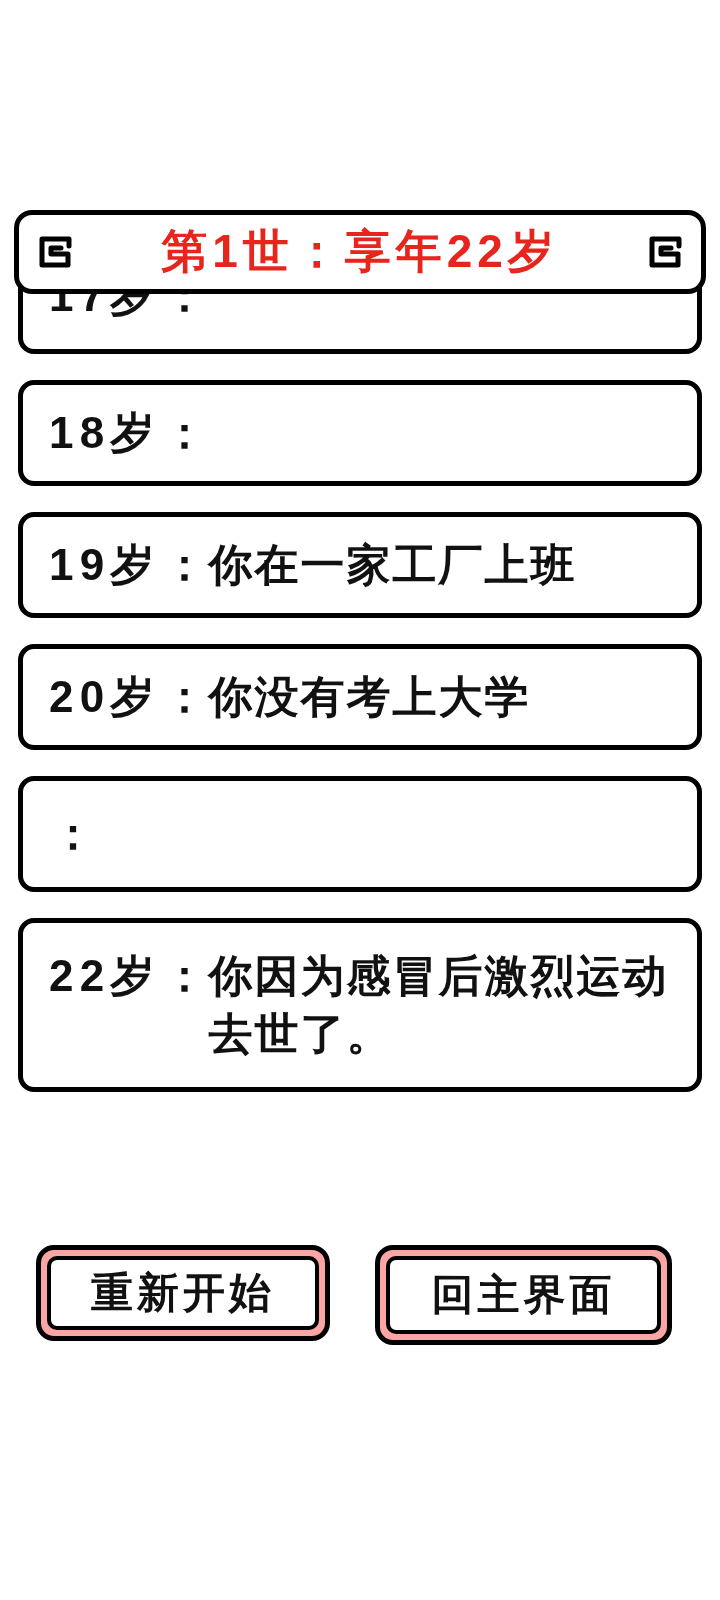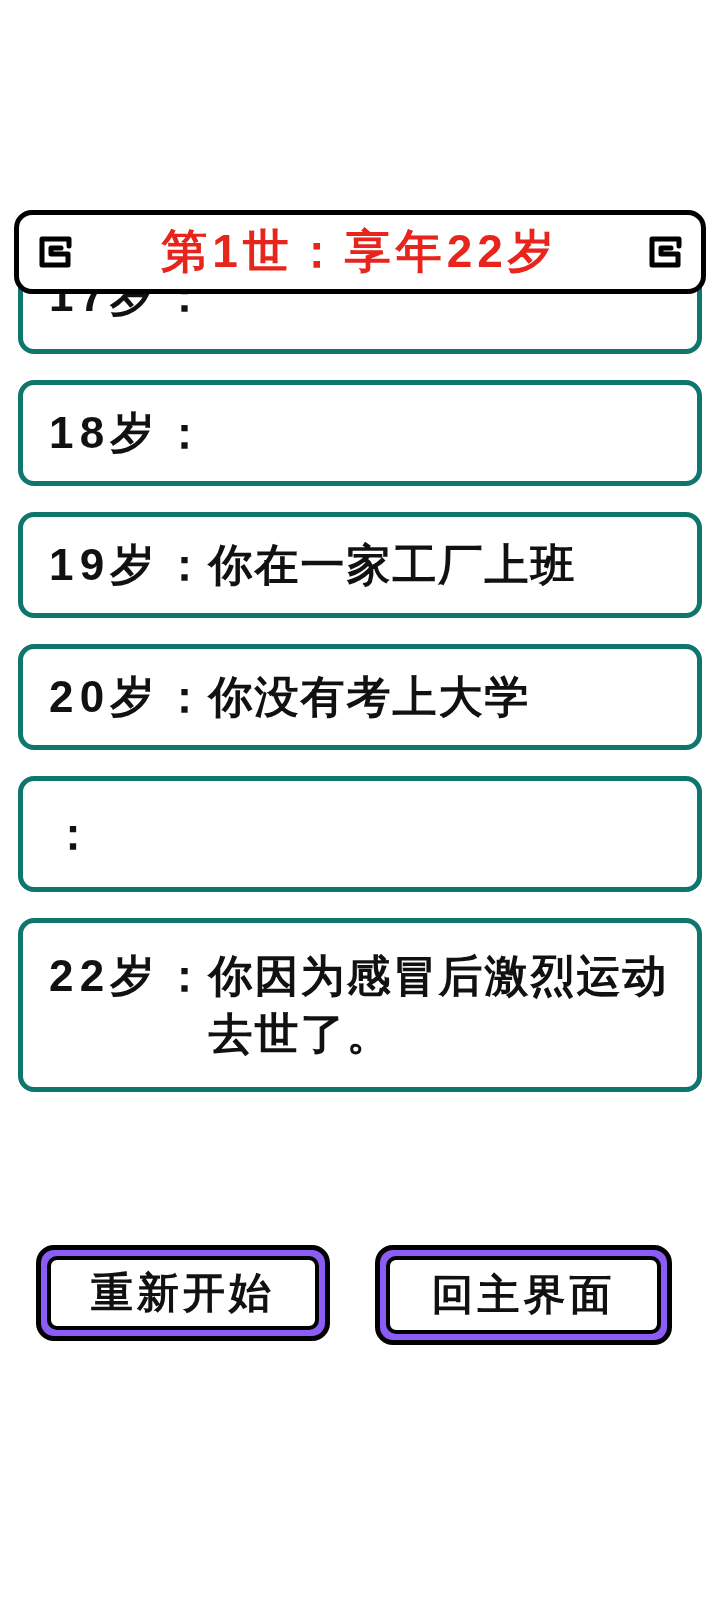--- a/index.html
+++ b/index.html
@@ -46,42 +46,42 @@
   .events {
     position: absolute;
     left: 18px; top: 238px;
     width: 684px;
     z-index: 1;
   }
   .event-box {
     box-sizing: border-box;
     width: 684px;
     background: #fff;
-    border: 5px solid #0f766e;
+    border: 5px solid #000000;
     border-radius: 16px;
     margin-bottom: 26px;
     padding: 20px 26px;
     font-size: 44px;
     line-height: 56px;
     display: flex;
     align-items: flex-start;
   }
   .event-box.two-line { padding-top: 24px; padding-bottom: 24px; line-height: 58px; }
   .age {
     white-space: nowrap;
     letter-spacing: 0.14em;
   }
   .colon { white-space: nowrap; padding: 0 2px; }
   .etext { flex: 1; letter-spacing: 2px; }
 
   
   .btn-outer {
     position: absolute;
     box-sizing: border-box;
-    background: #8b5cf6;
+    background: #fca5a5;
     border: 5px solid #000;
     border-radius: 18px;
     padding: 6px;
     cursor: pointer;
   }
   .btn-outer.restart { left: 36px;  top: 1245px; width: 294px; height: 96px; }
   .btn-outer.home    { left: 375px; top: 1245px; width: 297px; height: 100px; }
   .btn-inner {
     box-sizing: border-box;
     width: 100%; height: 100%;

